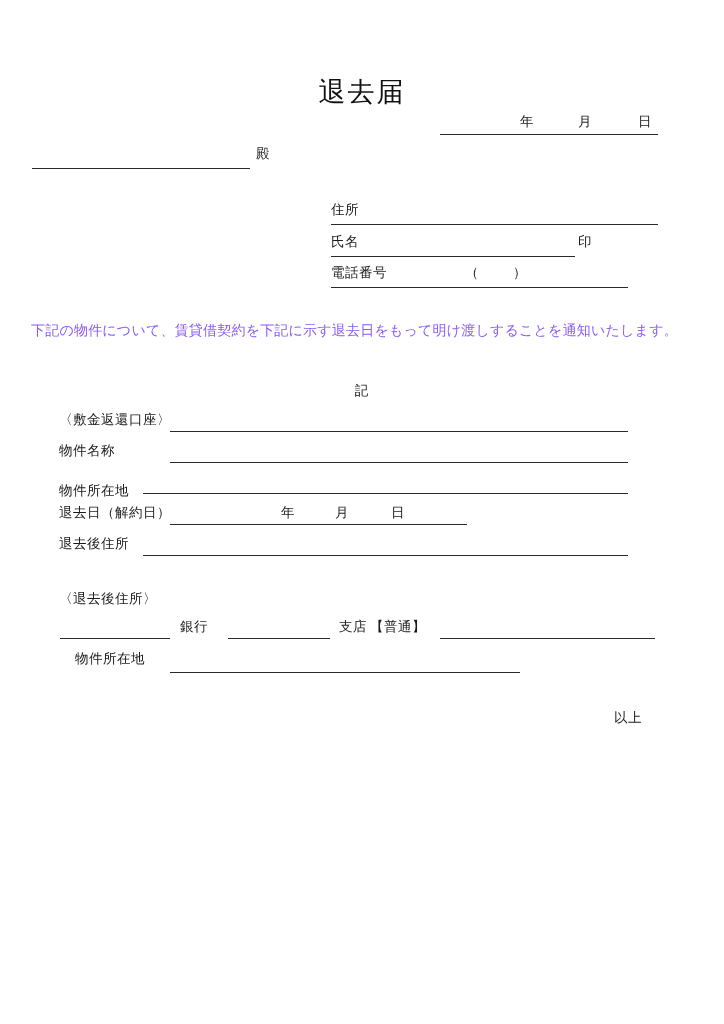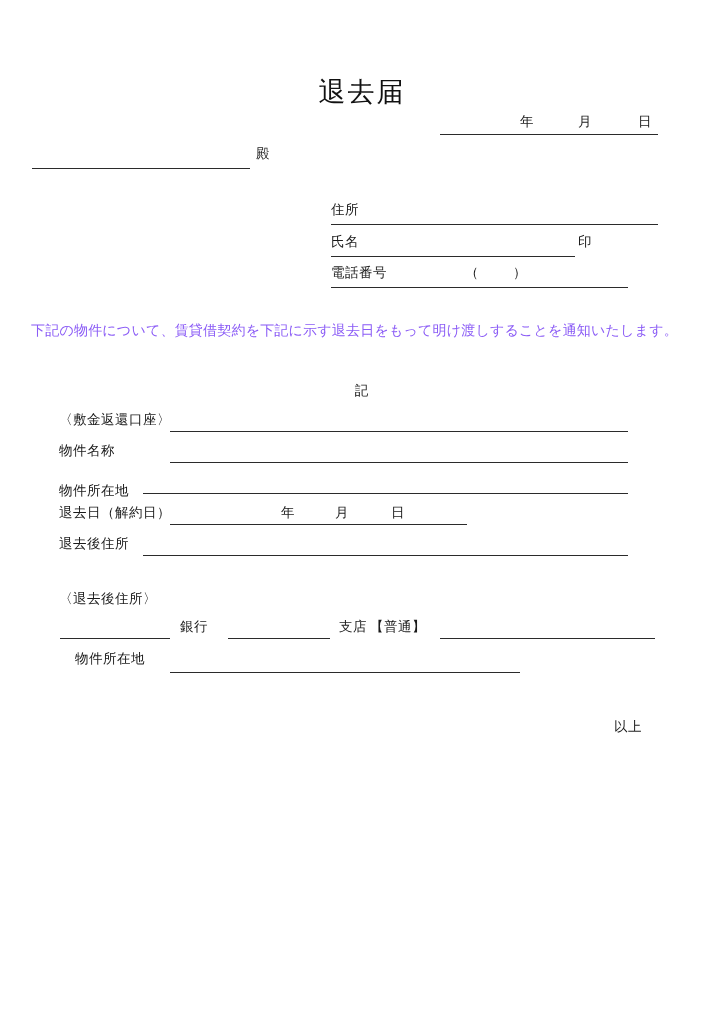--- a/index.html
+++ b/index.html
@@ -114,15 +114,15 @@
 
   <div class="abs rule" style="left:228px; top:638px; width:102px;"></div>
   <div class="abs lbl" style="left:339px; top:618px;">支店</div>
 
   <div class="abs lbl" style="left:370px; top:618px;">【普通】</div>
   <div class="abs rule" style="left:440px; top:638px; width:215px;"></div>
 
   <div class="abs lbl" style="left:75px; top:650px;">物件所在地</div>
   <div class="abs rule" style="left:170px; top:672px; width:350px;"></div>
 
-  <div class="abs lbl" style="left:614px; top:709px;margin-top:9px;">以上</div>
+  <div class="abs lbl" style="left:614px; top:709px;">以上</div>
 
 </div>
 
 </body></html>

